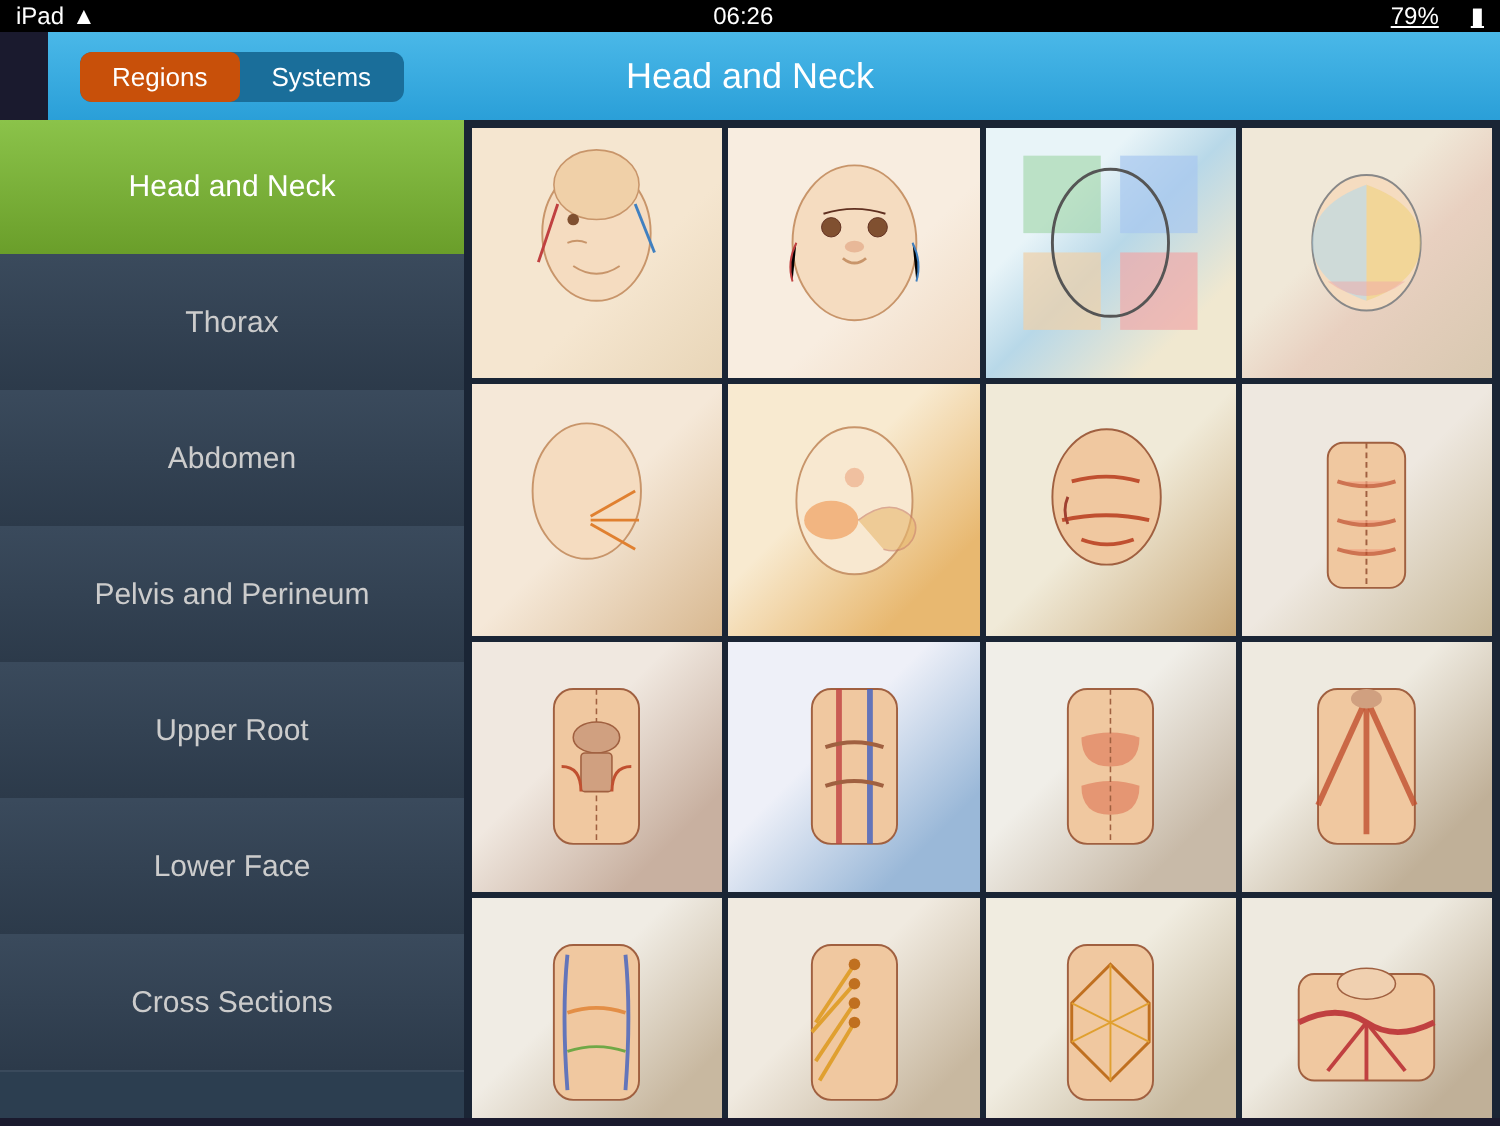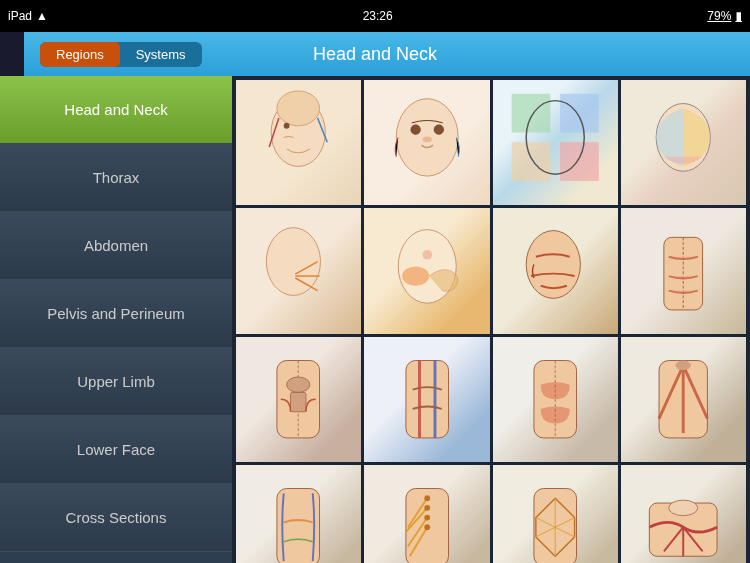--- a/index.html
+++ b/index.html
@@ -6,32 +6,32 @@
     body {
       width: 750px;
       height: 563px;
       font-family: -apple-system, 'Helvetica Neue', Arial, sans-serif;
       background: #1a1a2e;
       overflow: hidden;
     }
 
     
     .status-bar {
-      height: 32px;
+      height: 16px;
       background: #000;
       display: flex;
       align-items: center;
       justify-content: space-between;
       padding: 0 8px;
       color: #fff;
       font-size: 12px;
       font-weight: 500;
     }
     .status-left { display: flex; align-items: center; gap: 4px; }
-    .status-right { display: flex; align-items: center; gap: 4px; text-decoration: underline; }
+    .status-right { display: flex; align-items: center; gap: 16px; text-decoration: underline; }
 
     
     .header {
       height: 44px;
       background: linear-gradient(to bottom, #4ab8e8, #2a9fd8);
       display: flex;
       align-items: center;
       justify-content: space-between;
       padding: 0 16px;
       margin-left: 24px;
@@ -162,21 +162,21 @@
     svg.anat { width: 85%; height: 85%; }
   </style>
 </head>
 <body>
 
 <div class="status-bar">
   <div class="status-left">
     <span>iPad</span>
     <span>▲</span>
   </div>
-  <span>23:26</span>
+  <span>06:26</span>
   <div class="status-right">
     <span>79%</span>
     <span>▮</span>
   </div>
 </div>
 
 <div class="header">
   <div class="header-tabs">
     <button class="header-tab active">Regions</button>
     <button class="header-tab">Systems</button>
@@ -185,21 +185,21 @@
 </div>
 
 <div class="main">
 
   <div class="sidebar">
     <div id="sidebar-items">
         <div class="sidebar-item active">Head and Neck</div>
         <div class="sidebar-item">Thorax</div>
         <div class="sidebar-item">Abdomen</div>
         <div class="sidebar-item">Pelvis and Perineum</div>
-        <div class="sidebar-item">Upper Limb</div>
+        <div class="sidebar-item">Upper Root</div>
         <div class="sidebar-item">Lower Face</div>
         <div class="sidebar-item">Cross Sections</div>
       </div>
   </div>
 
   <div class="content">
     <div class="grid" id="grid-items">
         <div class="grid-item">
           <div class="grid-item-label">Superficial Arteries and Veins of Face and Scalp</div>
           <div class="anatomy-img img-1">

